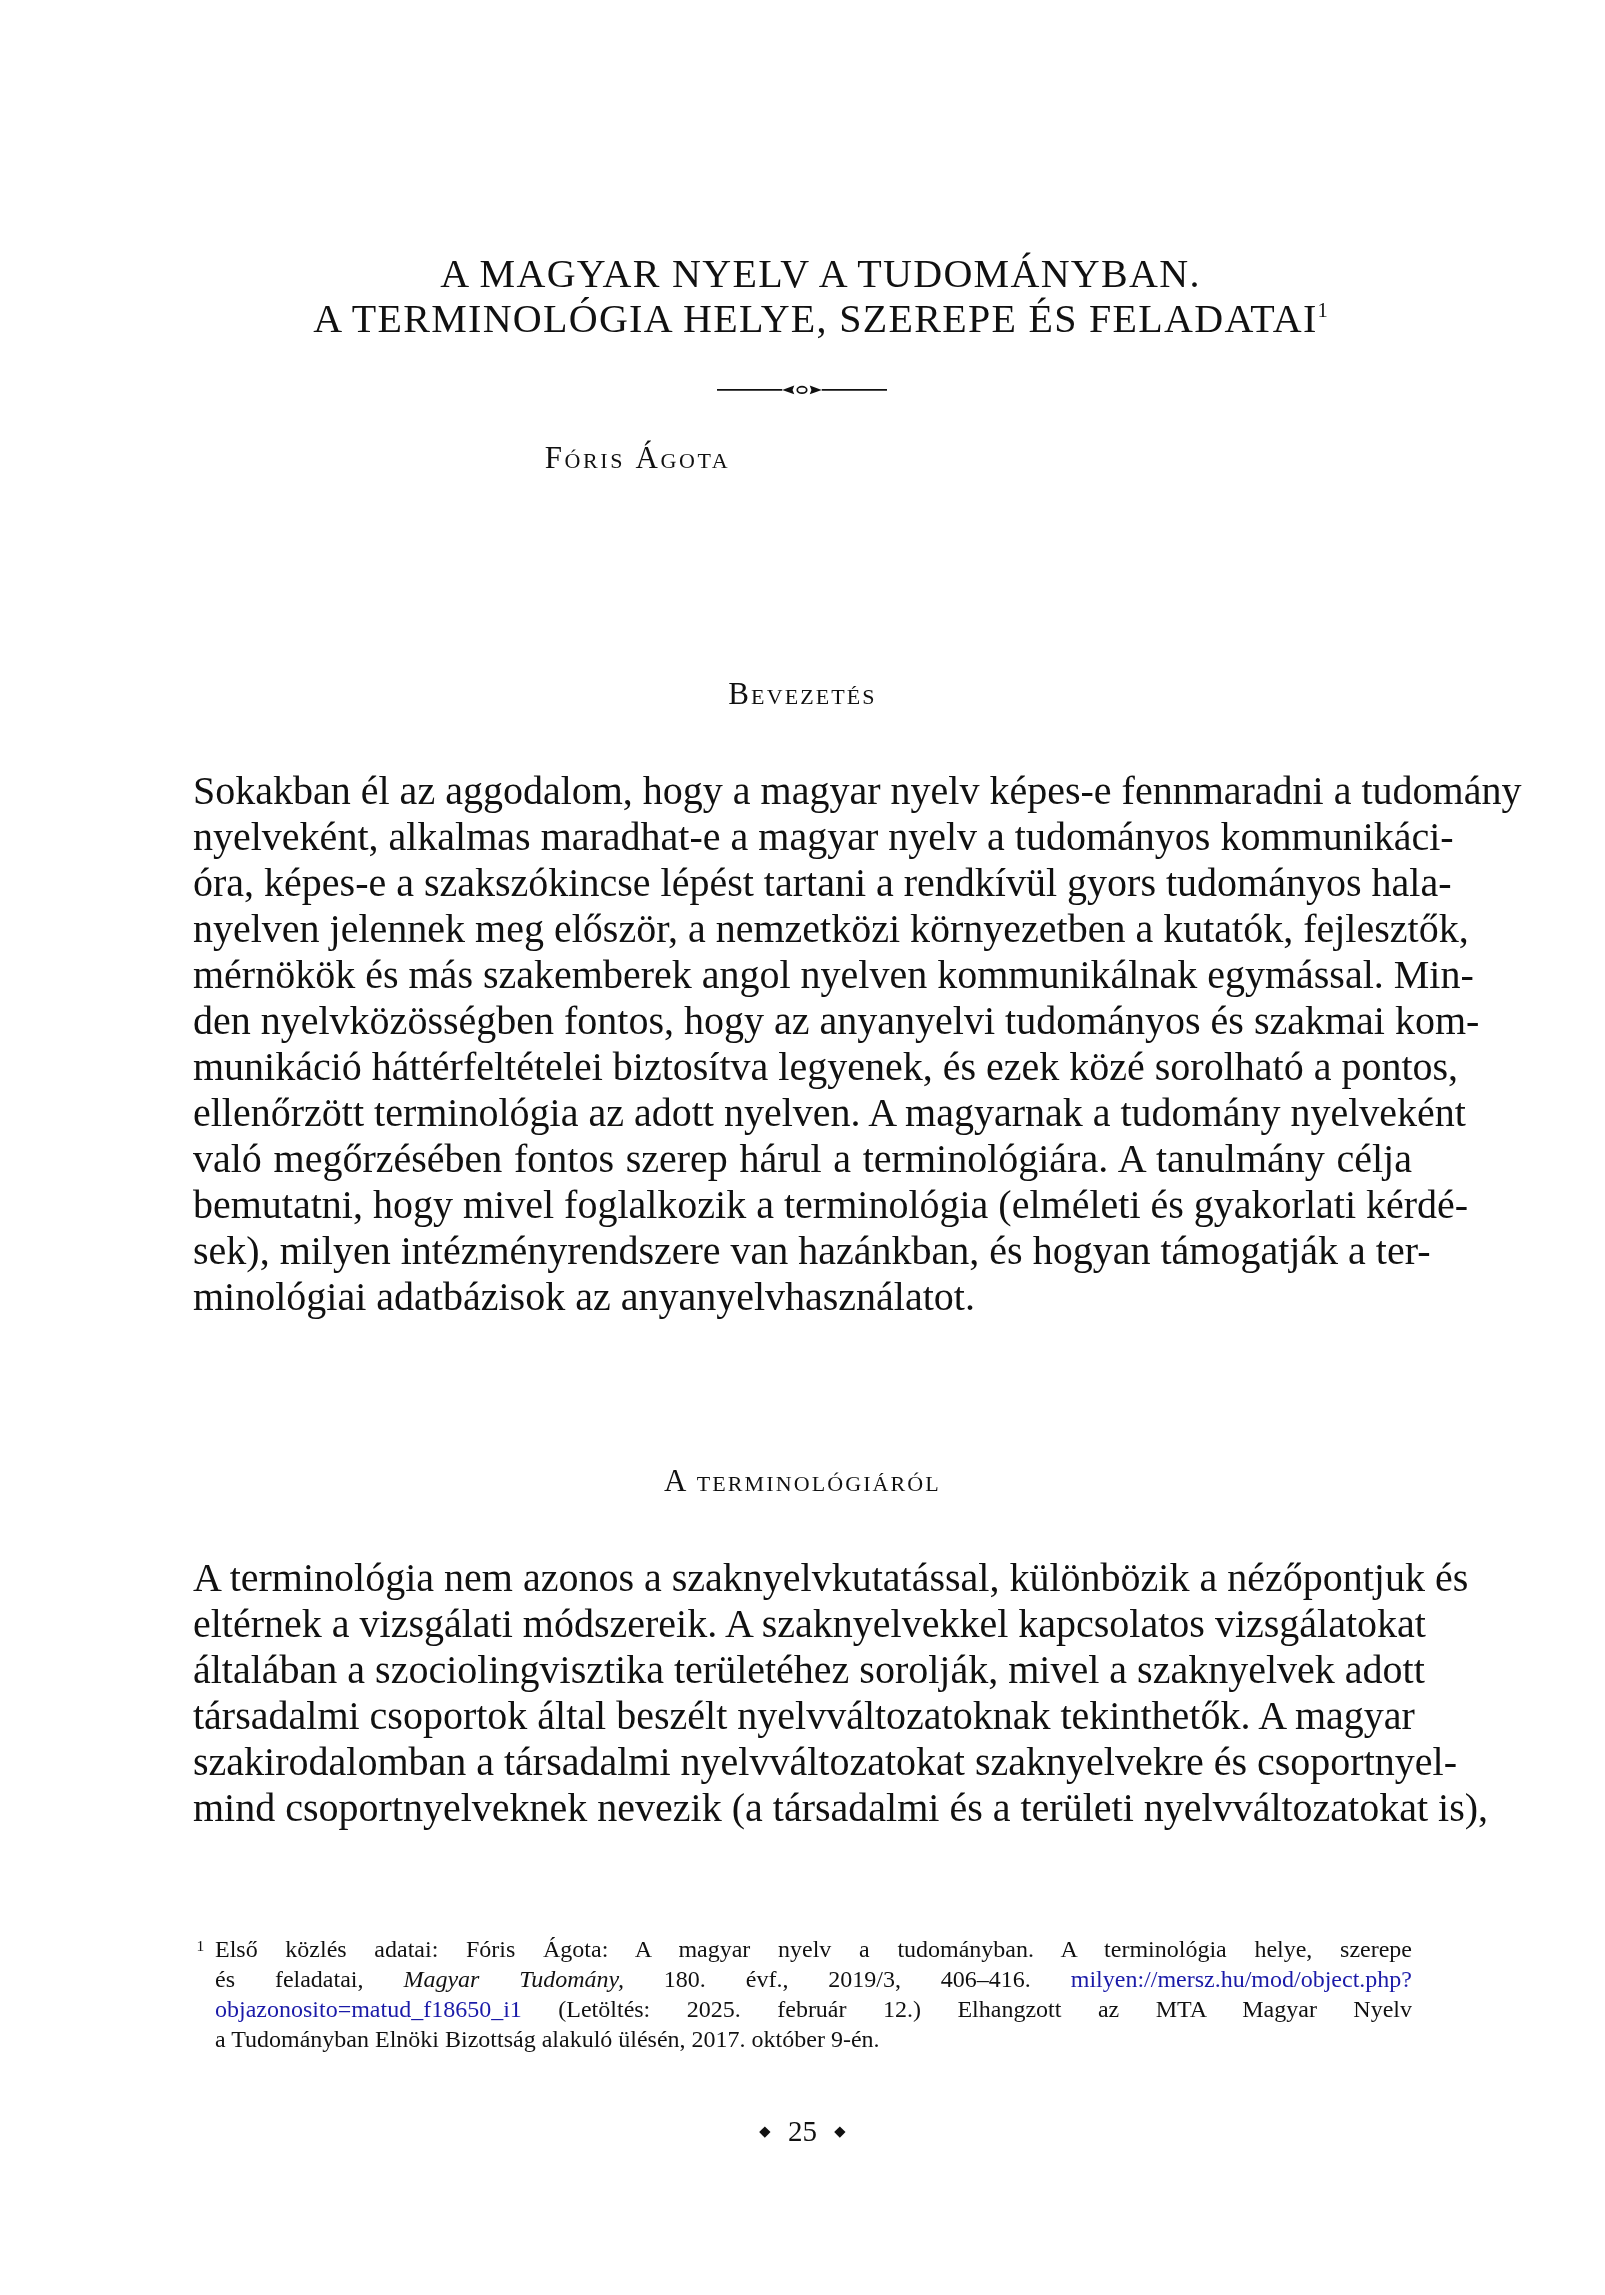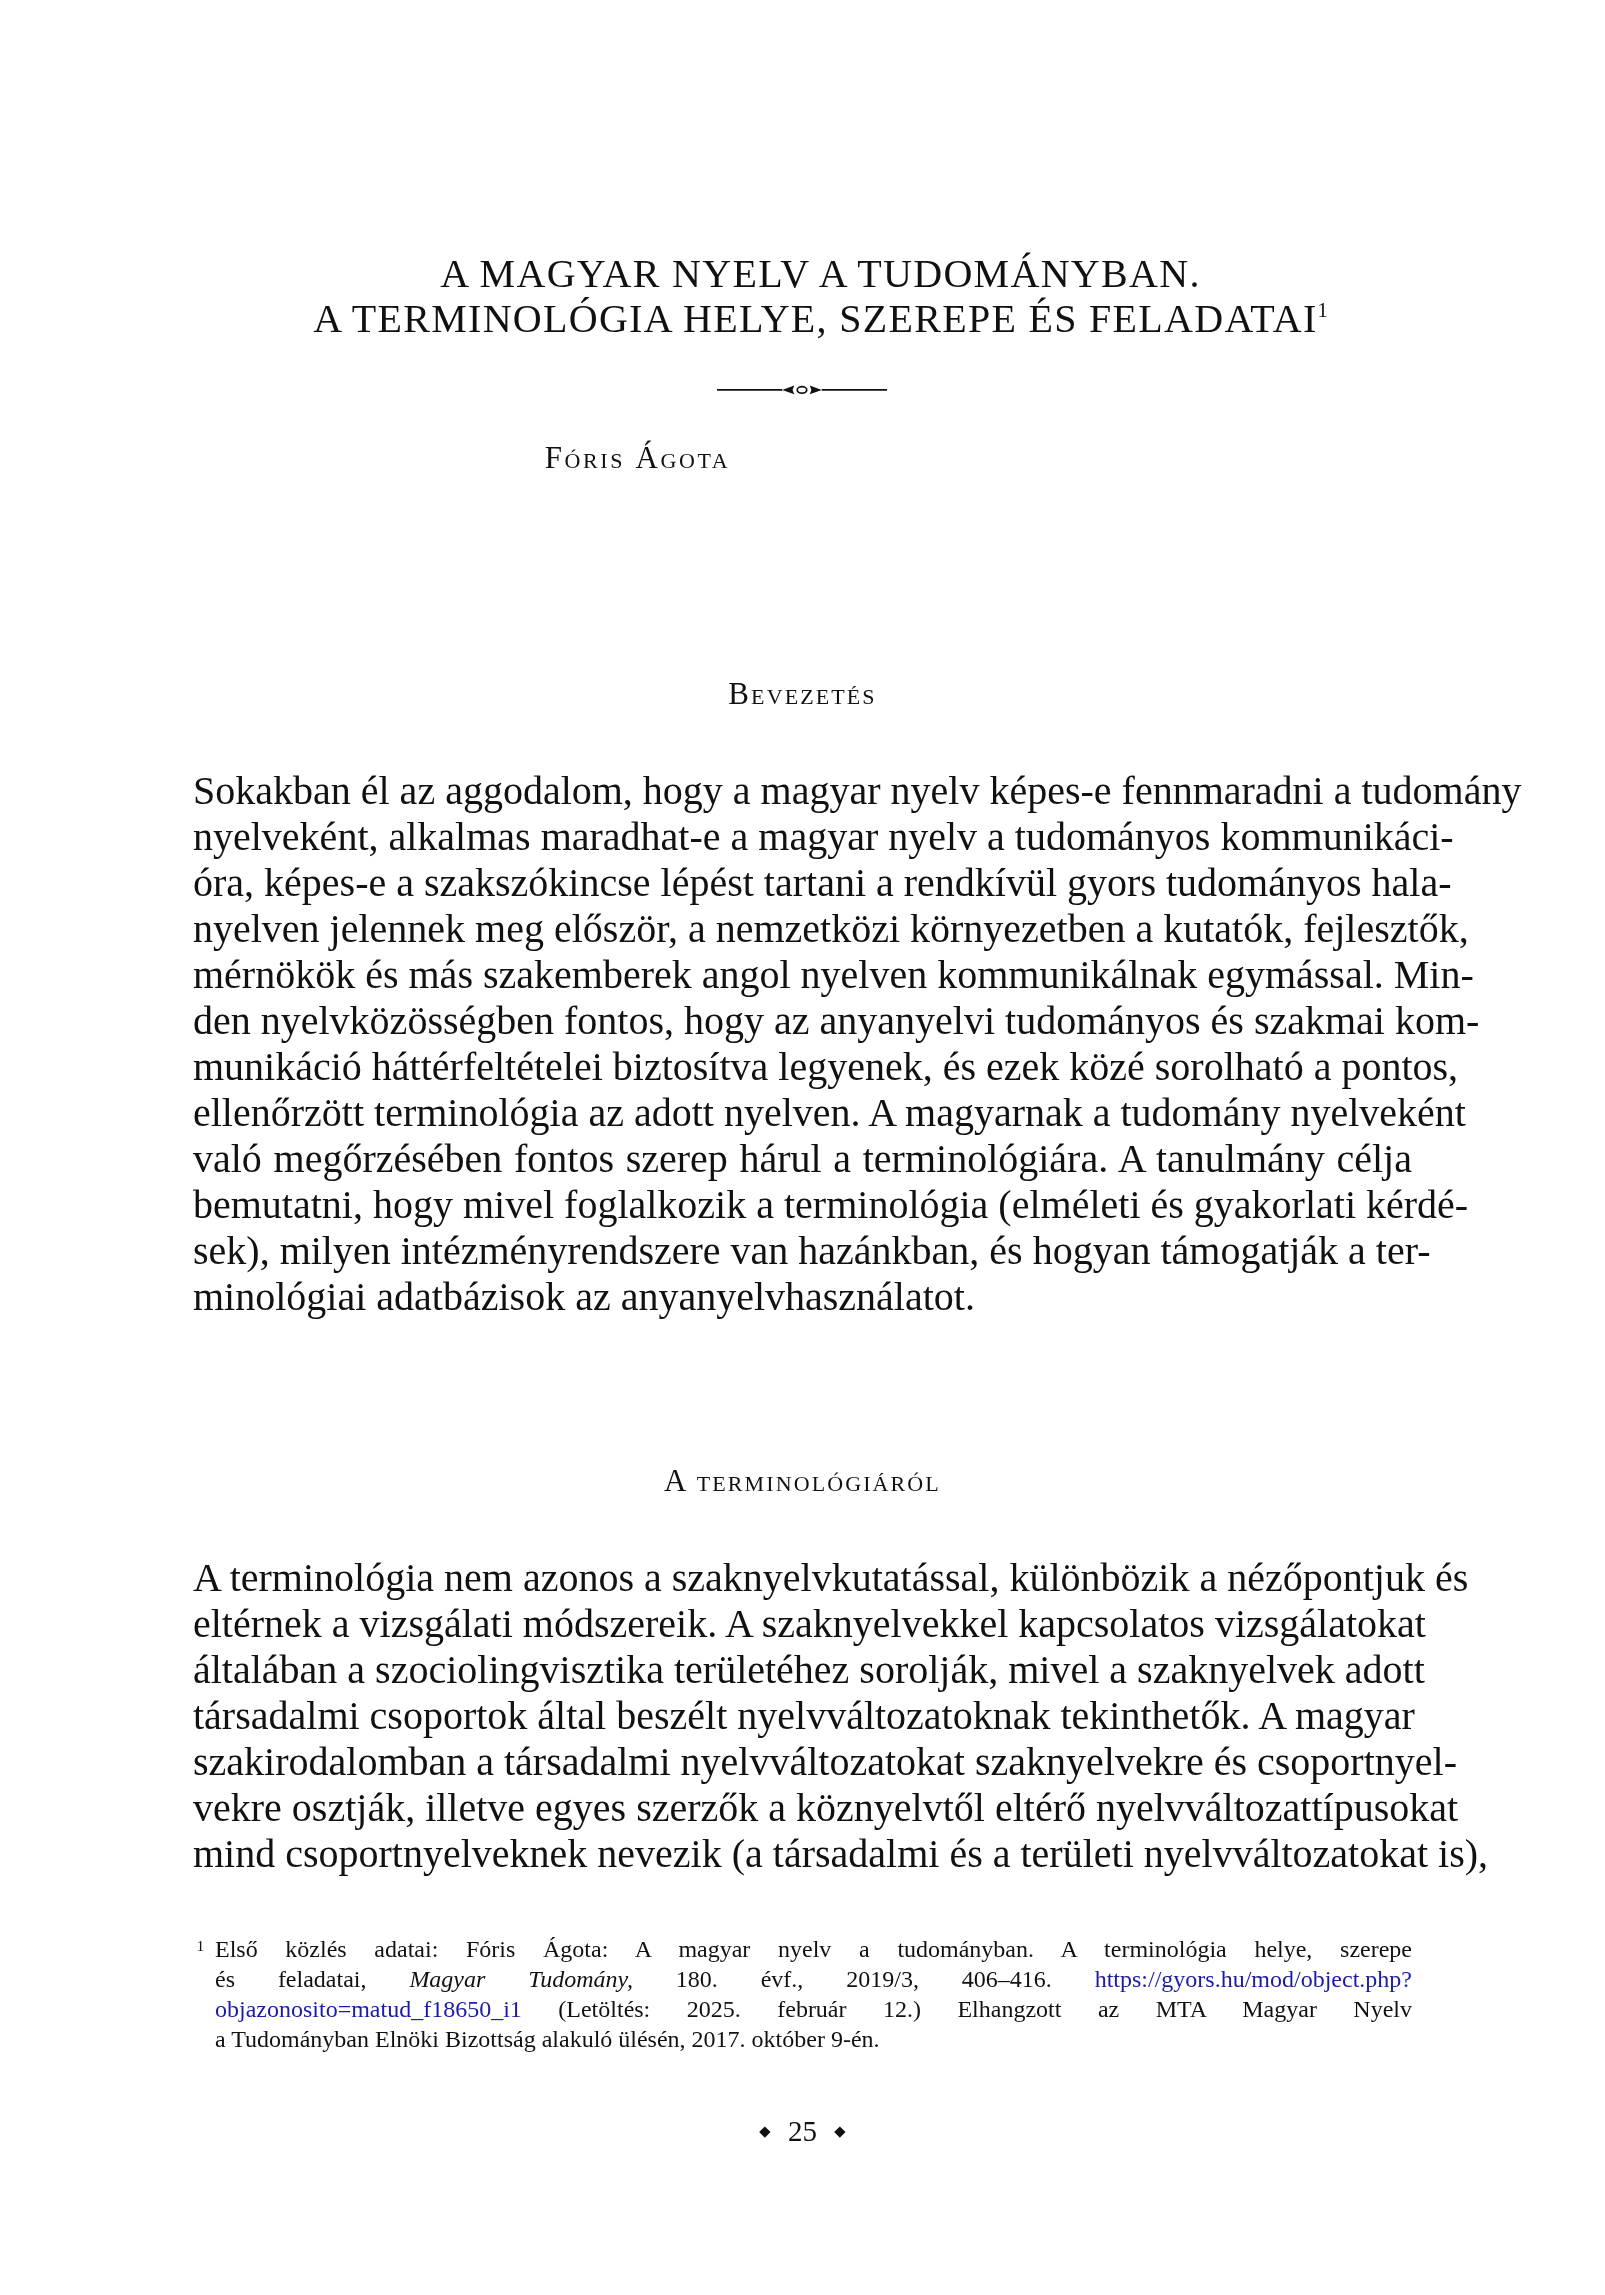--- a/index.html
+++ b/index.html
@@ -181,29 +181,28 @@
   </div>
 
   <h2 class="section-heading h-term">A terminológiáról</h2>
 
   <div class="body-text p-term">
     <span class="ln">A terminológia nem azonos a szaknyelvkutatással, különbözik a nézőpontjuk és</span>
     <span class="ln">eltérnek a vizsgálati módszereik. A szaknyelvekkel kapcsolatos vizsgálatokat</span>
     <span class="ln">általában a szociolingvisztika területéhez sorolják, mivel a szaknyelvek adott</span>
     <span class="ln">társadalmi csoportok által beszélt nyelvváltozatoknak tekinthetők. A magyar</span>
     <span class="ln">szakirodalomban a társadalmi nyelvváltozatokat szaknyelvekre és csoportnyel-</span>
-    <span class="ln">vekre osztják, illetve egyes szerzők a köznyelvtől eltérő nyelvváltozattípusokat</span>
     <span class="ln">mind csoportnyelveknek nevezik (a társadalmi és a területi nyelvváltozatokat is),</span>
   </div>
 
   <div class="footnote">
     <span class="marker">1</span>
     <div class="fn-body">
       <span class="ln">Első közlés adatai: Fóris Ágota: A magyar nyelv a tudományban. A terminológia helye, szerepe</span>
-      <span class="ln"><span>és feladatai, </span><i>Magyar Tudomány,</i><span> 180. évf., 2019/3, 406–416. </span><a>https://gyors.hu/mod/object.php?</a></span>
+      <span class="ln"><span>és feladatai, </span><i>Magyar Tudomány,</i><span> 180. évf., 2019/3, 406–416. </span><a>milyen://mersz.hu/mod/object.php?</a></span>
       <span class="ln"><a>objazonosito=matud_f18650_i1</a><span> (Letöltés: 2025. február 12.) Elhangzott az MTA Magyar Nyelv</span></span>
       <span class="ln last">a Tudományban Elnöki Bizottság alakuló ülésén, 2017. október 9-én.</span>
     </div>
   </div>
 
   <p class="page-number">
     <span class="dot"></span><span>25</span><span class="dot"></span>
   </p>
 
 </div>

